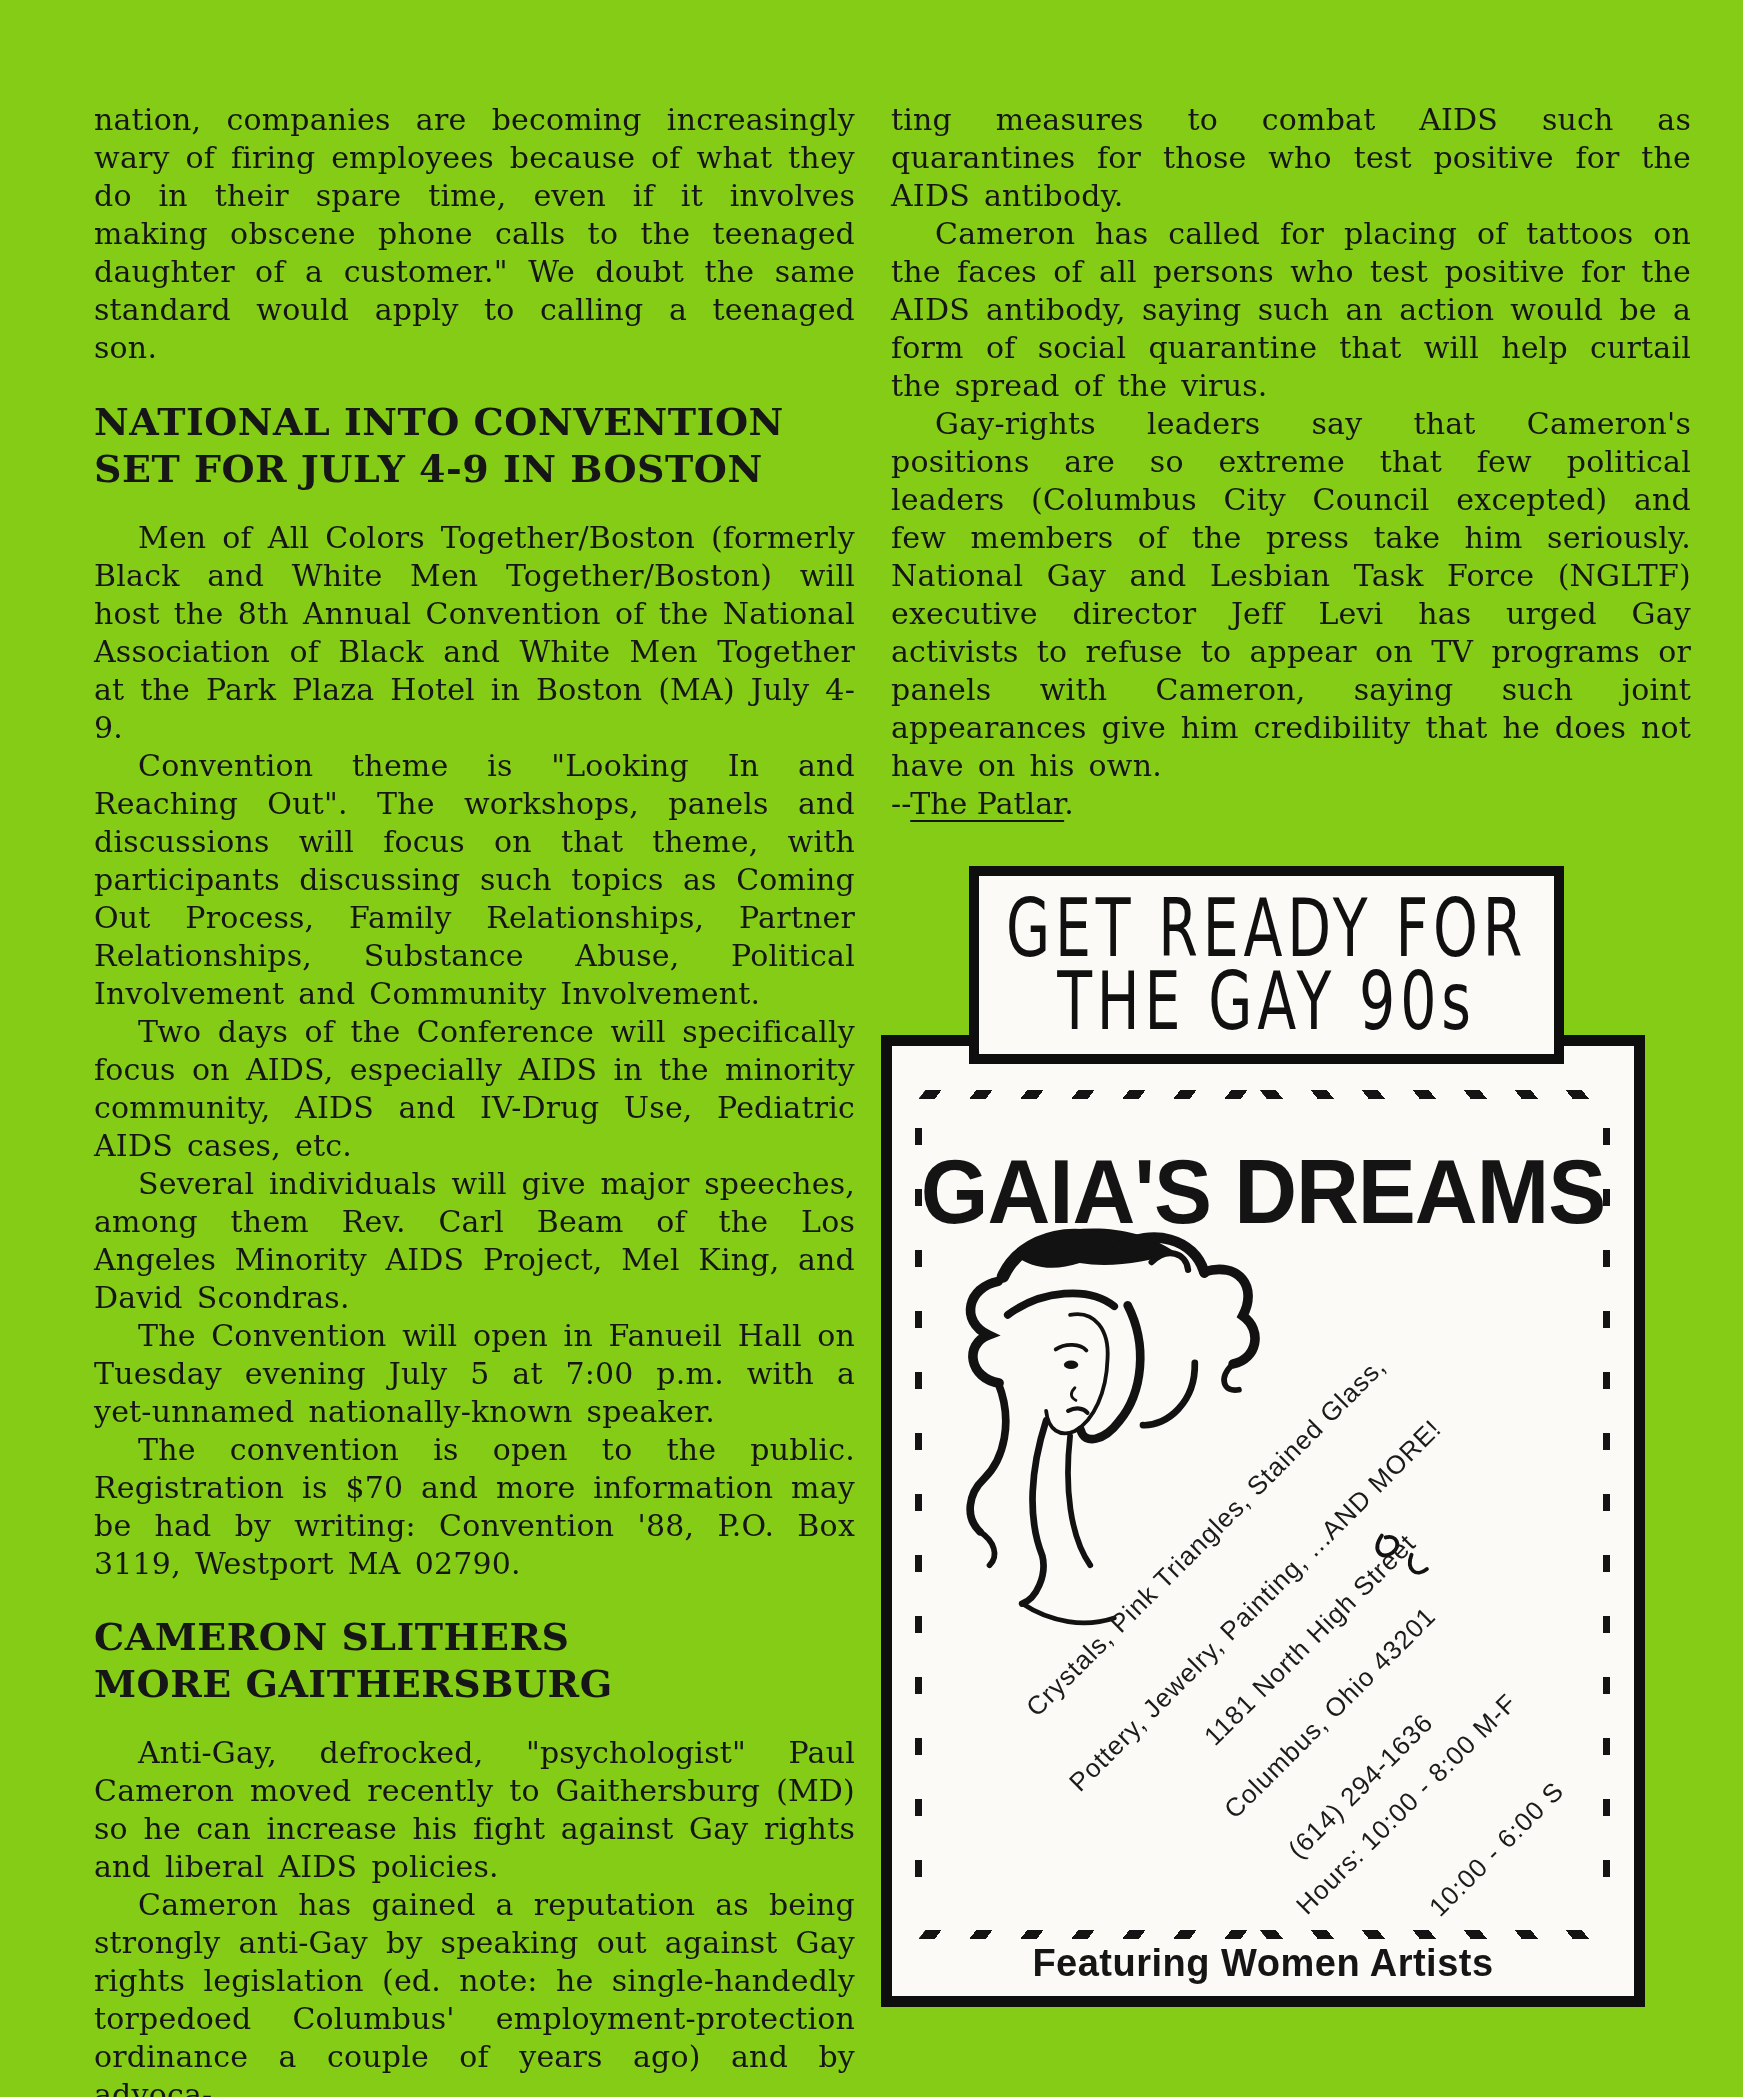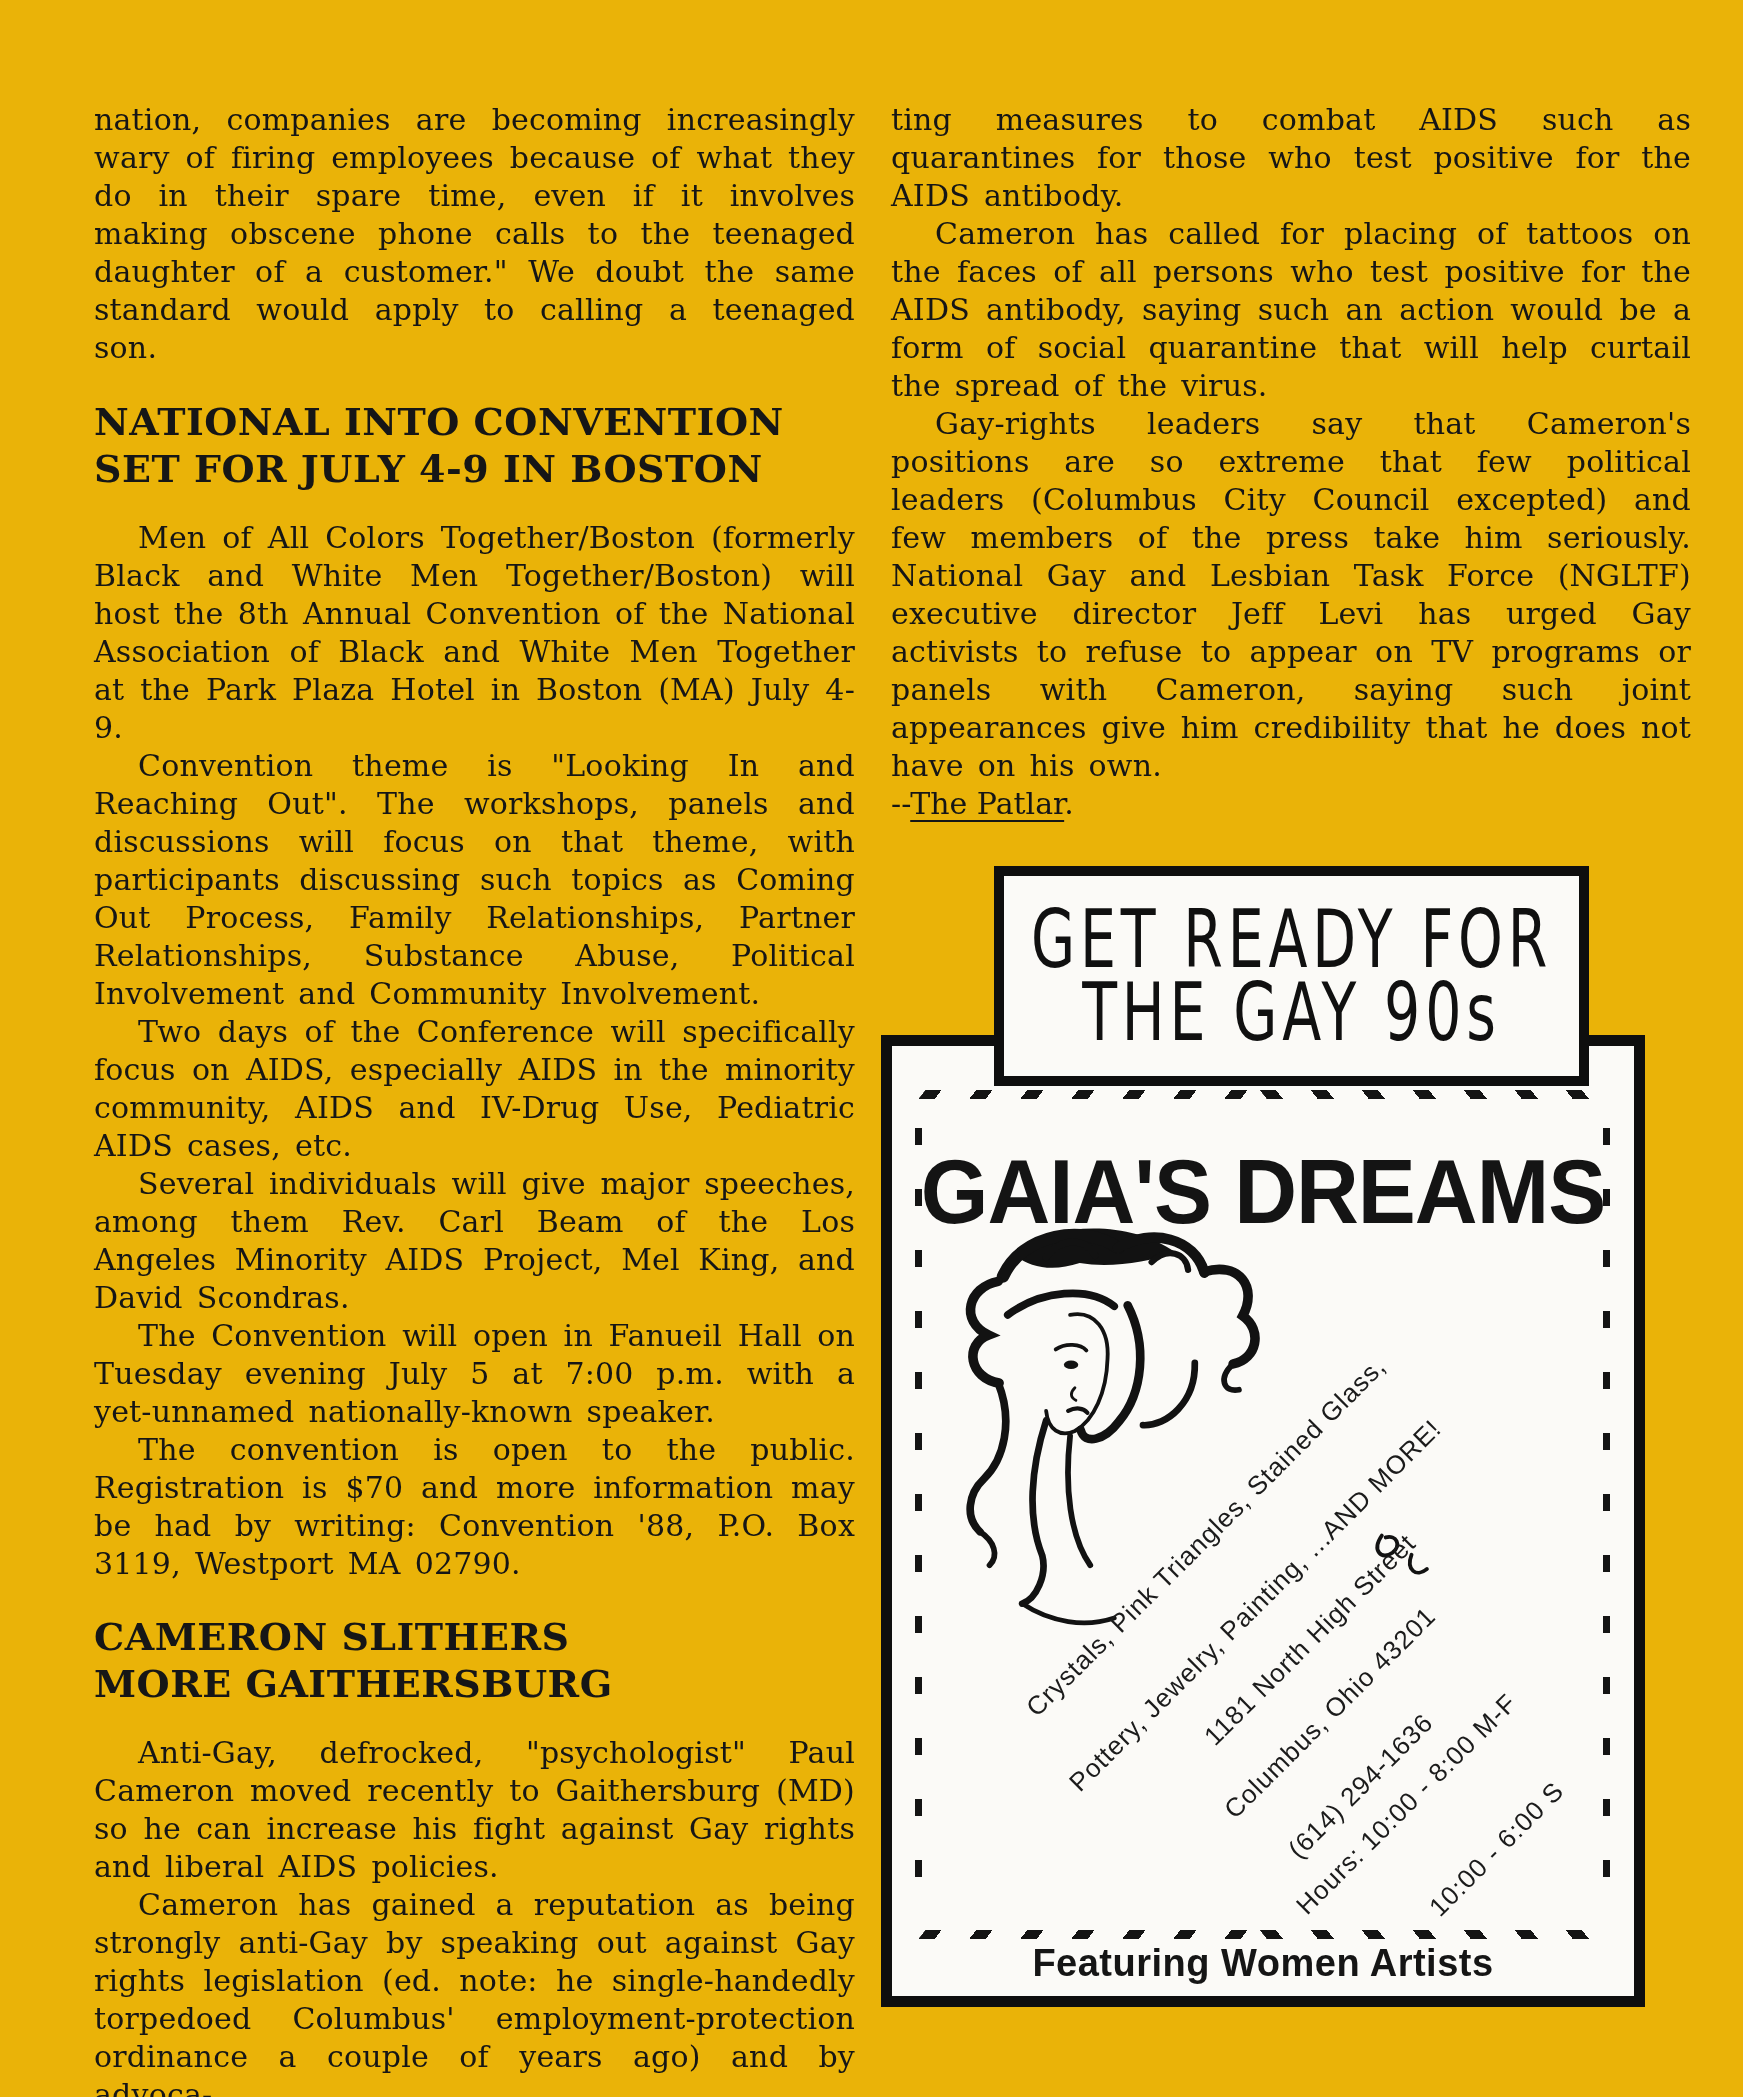--- a/index.html
+++ b/index.html
@@ -1,18 +1,18 @@
 <!DOCTYPE html>
 <html style="font-size:7.7px"><head>
 <meta charset="utf-8">
 <style>
   html,body{margin:0;padding:0;background:#9a9a9a;}
   .page{
     position:relative; width:1743px; height:2097px; overflow:hidden;
-    background:#eab308; color:#161616;
+    background:#84cc16; color:#161616;
     font-family:"DejaVu Serif", serif;
   }
   
   .col{position:absolute; top:101px;}
   .col-left{left:94px; width:761px;}
   .col-right{left:891px; width:800px;}
   .col p.body{
     margin:0; font-size:30px; line-height:38px;
     text-align:justify; word-spacing:4.3px; letter-spacing:0.2px;
   }
@@ -20,23 +20,23 @@
   .headline{
     font-weight:bold; font-size:38px; line-height:47px;
     letter-spacing:0.5px; margin:31px 0 27px 0;
   }
   .headline.second{margin:30px 0 27px 0;}
   .headline div{white-space:nowrap;}
   .byline{margin:0; font-size:30px; line-height:38px;}
   .byline .src{text-decoration:underline; text-decoration-thickness:2.4px; text-underline-offset:5.8px;}
   
   .getready{
-    position:absolute; left:969px; top:866px; width:595px; height:220px;
+    position:absolute; left:969px; top:866px; width:595px; height:198px;
     box-sizing:border-box; border:10.6px solid #0e0e0e; background:#fbfaf7; z-index:3;
-    display:flex; flex-direction:column; align-items:center; justify-content:center; gap:16.3px;margin-left:25px;
+    display:flex; flex-direction:column; align-items:center; justify-content:center; gap:16.3px;
   }
   .getready .deco{
     font-family:"DejaVu Sans", sans-serif; font-size:57px; line-height:57px;
     letter-spacing:4.8px; color:#101010; transform:scaleY(1.42); white-space:nowrap;
   }
   
   .adbox{
     position:absolute; left:881px; top:1035px; width:764px; height:972px;
     box-sizing:border-box; border:11.5px solid #0e0e0e; background:#fbfaf7; z-index:2;
   }

